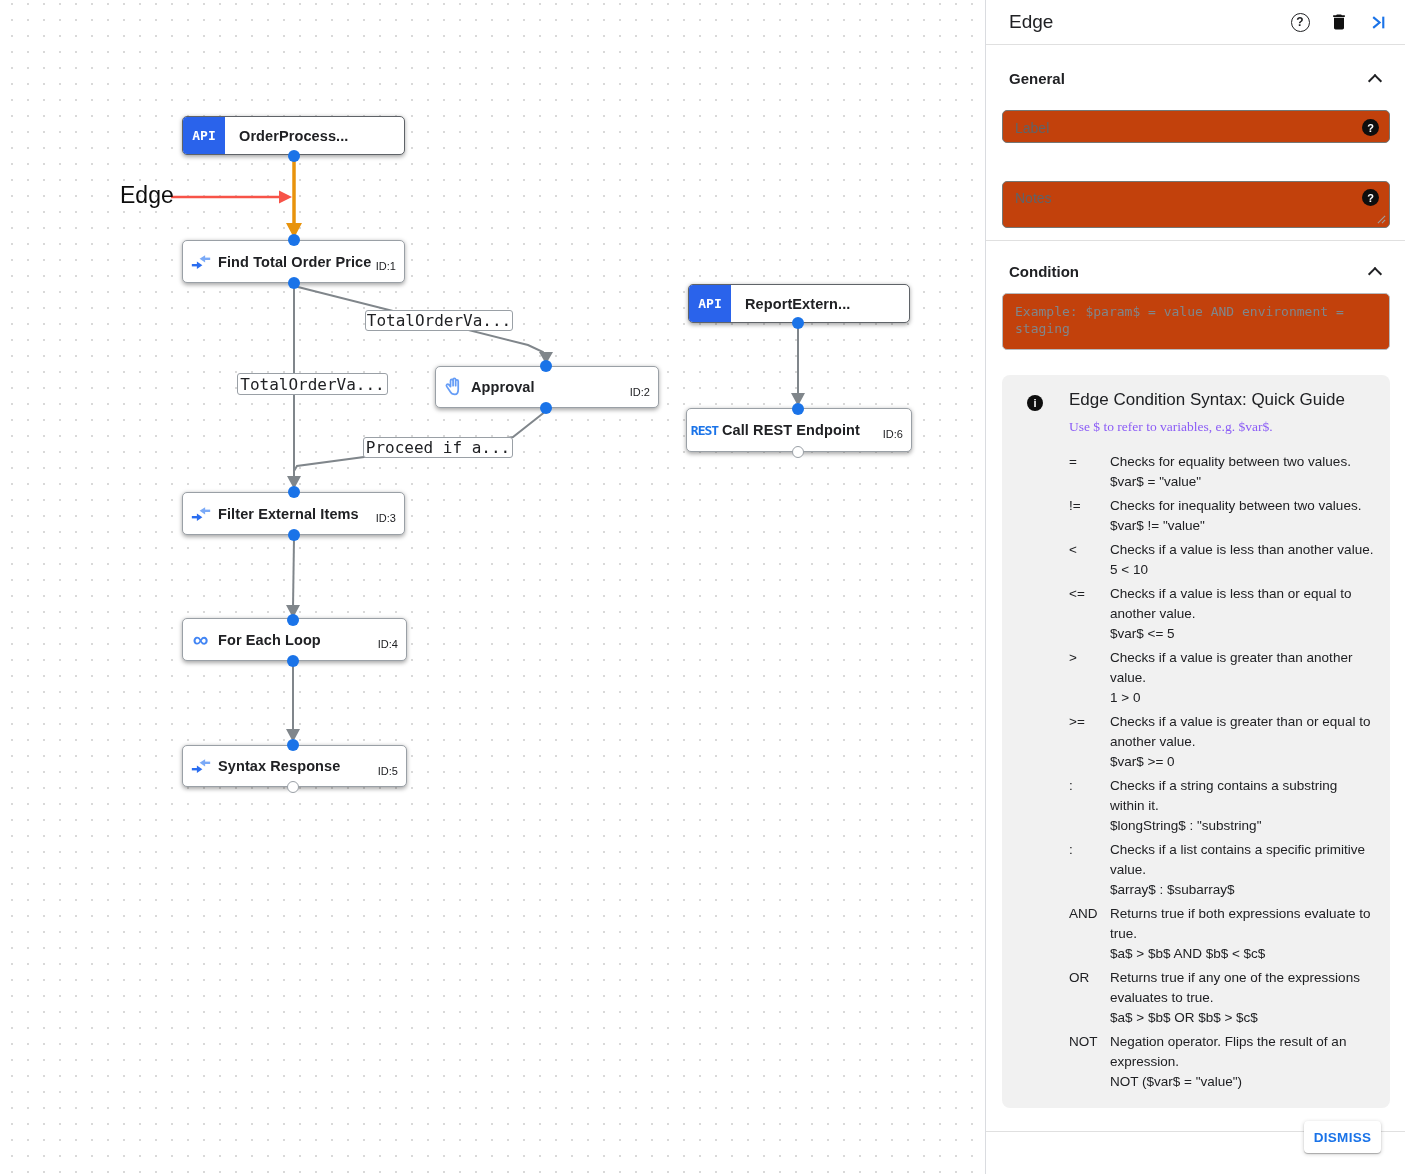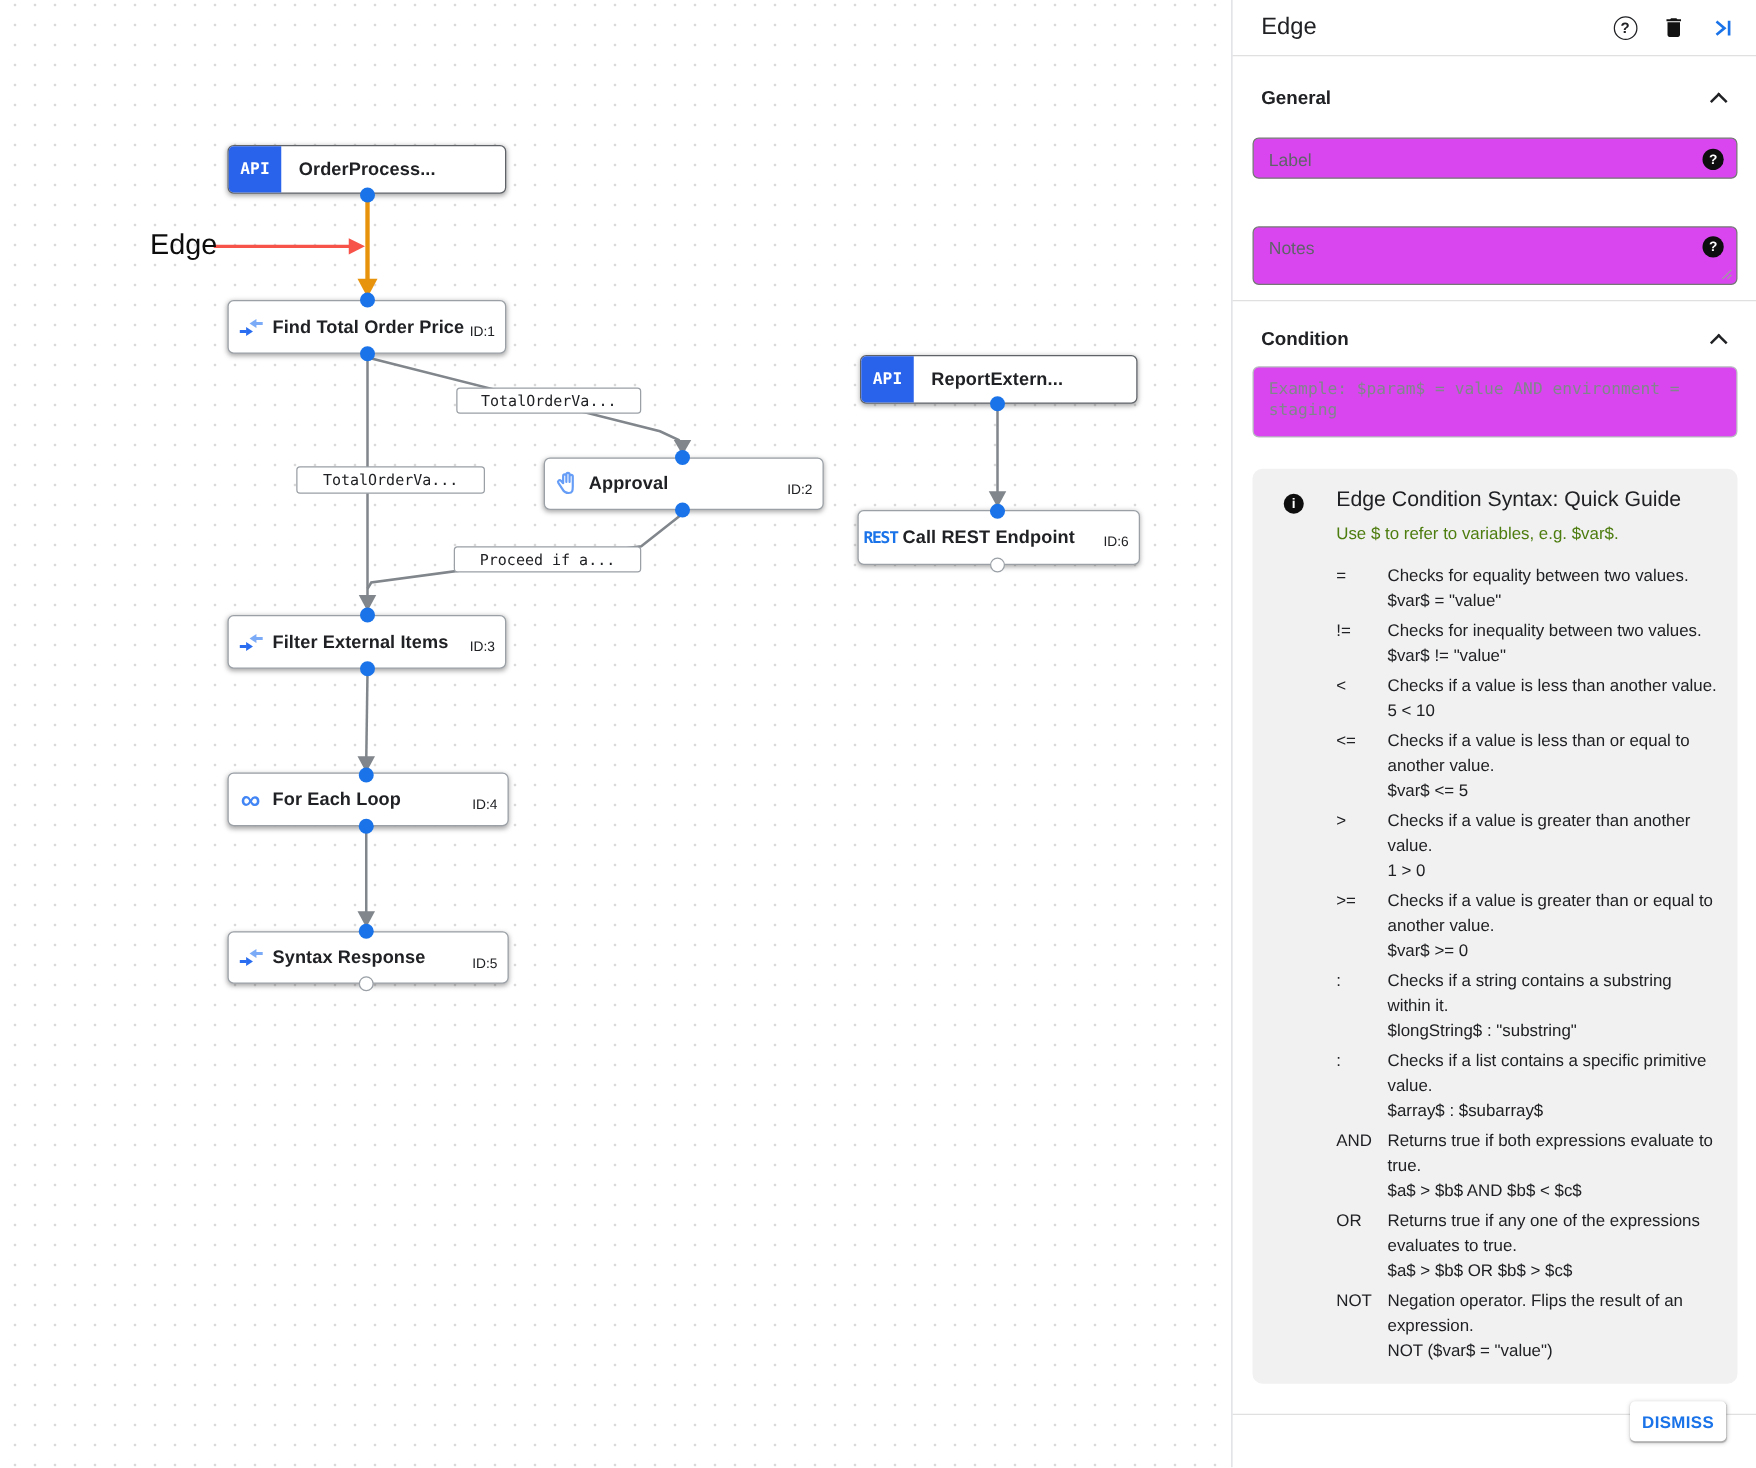--- a/index.html
+++ b/index.html
@@ -28,53 +28,53 @@
     border-radius:4px 0 0 4px; display:flex; align-items:center; justify-content:center;
     font-family:"DejaVu Sans Mono",monospace; font-weight:700; font-size:13px; margin-right:14px;
   }
   .rest-glyph { font-family:"DejaVu Sans Mono",monospace; font-weight:700; font-size:13px; color:#1a73e8; letter-spacing:-1px; }
   .inf-glyph { color:#4285f4; font-size:22px; font-weight:700; line-height:1; }
   .dot { position:absolute; width:12px; height:12px; border-radius:50%; background:#1a73e8; z-index:4; }
   .dot.end { background:#fff; border:1.5px solid #9aa0a6; }
   .edge-label {
     position:absolute; background:#fff; border:1px solid #9aa0a6; border-radius:3px; z-index:3;
     display:flex; align-items:center; justify-content:center;
-    font-family:"DejaVu Sans Mono",monospace; font-size:12px; color:#202124;
+    font-family:"DejaVu Sans Mono",monospace; font-size:16px; color:#202124;
   }
   .annotation-text { position:absolute; left:120px; top:182px; font-size:23px; color:#0d0d0d; z-index:5; }
 
   
   .panel { position:absolute; left:985px; top:0; width:420px; height:1174px; background:#fff; border-left:1px solid #dadce0; }
   .p-header { position:absolute; left:0; top:0; width:100%; height:45px; border-bottom:1px solid #e0e0e0; display:flex; align-items:center; }
   .p-title { font-size:19px; color:#202124; margin-left:23px; font-weight:400; flex:1; }
   .hdr-icons { display:flex; align-items:center; gap:17px; margin-right:16px; }
   .icon-btn { width:22px; height:22px; display:flex; align-items:center; justify-content:center; cursor:pointer; }
   .help-outline { width:19px; height:19px; border:1.8px solid #202124; border-radius:50%; display:flex; align-items:center; justify-content:center; font-size:12px; font-weight:700; color:#202124; }
   .sec-header { position:absolute; left:0; width:100%; height:24px; display:flex; align-items:center;gap:19px; }
   .sec-title { font-size:15px; font-weight:700; color:#202124; margin-left:23px; flex:1; }
   .chev { width:10px; height:10px; border-left:2px solid #202124; border-top:2px solid #202124; transform:rotate(45deg); margin-right:25px; margin-top:5px; cursor:pointer; }
-  .field { position:absolute; left:16px; width:388px; border:1px solid #747775; border-radius:5px; background:#d946ef; }
+  .field { position:absolute; left:16px; width:388px; border:1px solid #747775; border-radius:5px; background:#c2410c; }
   .field input, .field textarea {
     width:100%; height:100%; border:none; outline:none; background:transparent; resize:none;
     font-family:"Liberation Sans",sans-serif; font-size:14px; color:#202124; padding:8px 34px 6px 12px;
   }
   .field input::placeholder, .field textarea::placeholder { color:#5f6368; opacity:1; }
   .q-badge { position:absolute; right:10px; width:17px; height:17px; background:#0e0e0e; border-radius:50%; color:#fff; font-size:11px; font-weight:700; display:flex; align-items:center; justify-content:center; cursor:pointer; }
   .resize-handle { position:absolute; right:3px; bottom:3px; }
   .cond-box { border-color:#b7bbbf; }
   .cond-box textarea { font-family:"DejaVu Sans Mono",monospace; font-size:13px; padding:9px 12px; line-height:17px; }
   .cond-box textarea::placeholder { color:#80868b; }
   .divider { position:absolute; left:0; width:100%; height:1px; background:#e0e0e0; }
 
   .guide { position:absolute; left:16px; top:375px; width:388px; background:#f1f1f1; border-radius:8px; padding:15px 16px 12px 25px; display:flex; }
   .g-icon-col { width:42px; flex:none; padding-top:5px; }
   .info-badge { width:16px; height:16px; background:#0e0e0e; border-radius:50%; color:#fff; font-size:11px; font-weight:700; display:flex; align-items:center; justify-content:center; }
   .g-content { flex:1; }
   .g-title { font-size:17px; color:#202124; margin-bottom:9px; }
-  .g-intro { font-size:13.5px; color:#4d7c0f; margin-bottom:17px; }
+  .g-intro { font-size:13.5px; color:#8b5cf6; margin-bottom:17px;font-family:Liberation Serif, serif; }
   .g-item { display:flex; margin-bottom:4px; }
   .g-op { width:41px; flex:none; font-size:13.5px; color:#202124; line-height:20px; }
   .g-body { flex:1; font-size:13.5px; color:#202124; line-height:20px; }
 
   .dismiss-btn {
     position:absolute; right:24px; top:1121px; width:77px; height:32px; background:#fff;
     border:none; border-radius:4px; box-shadow:0 1px 1px rgba(0,0,0,.25), 0 1px 4px rgba(0,0,0,.2);
     color:#1a73e8; font-family:"Liberation Sans",sans-serif; font-size:13.5px; font-weight:700; letter-spacing:.3px; cursor:pointer; z-index:6;
   }
 </style>

